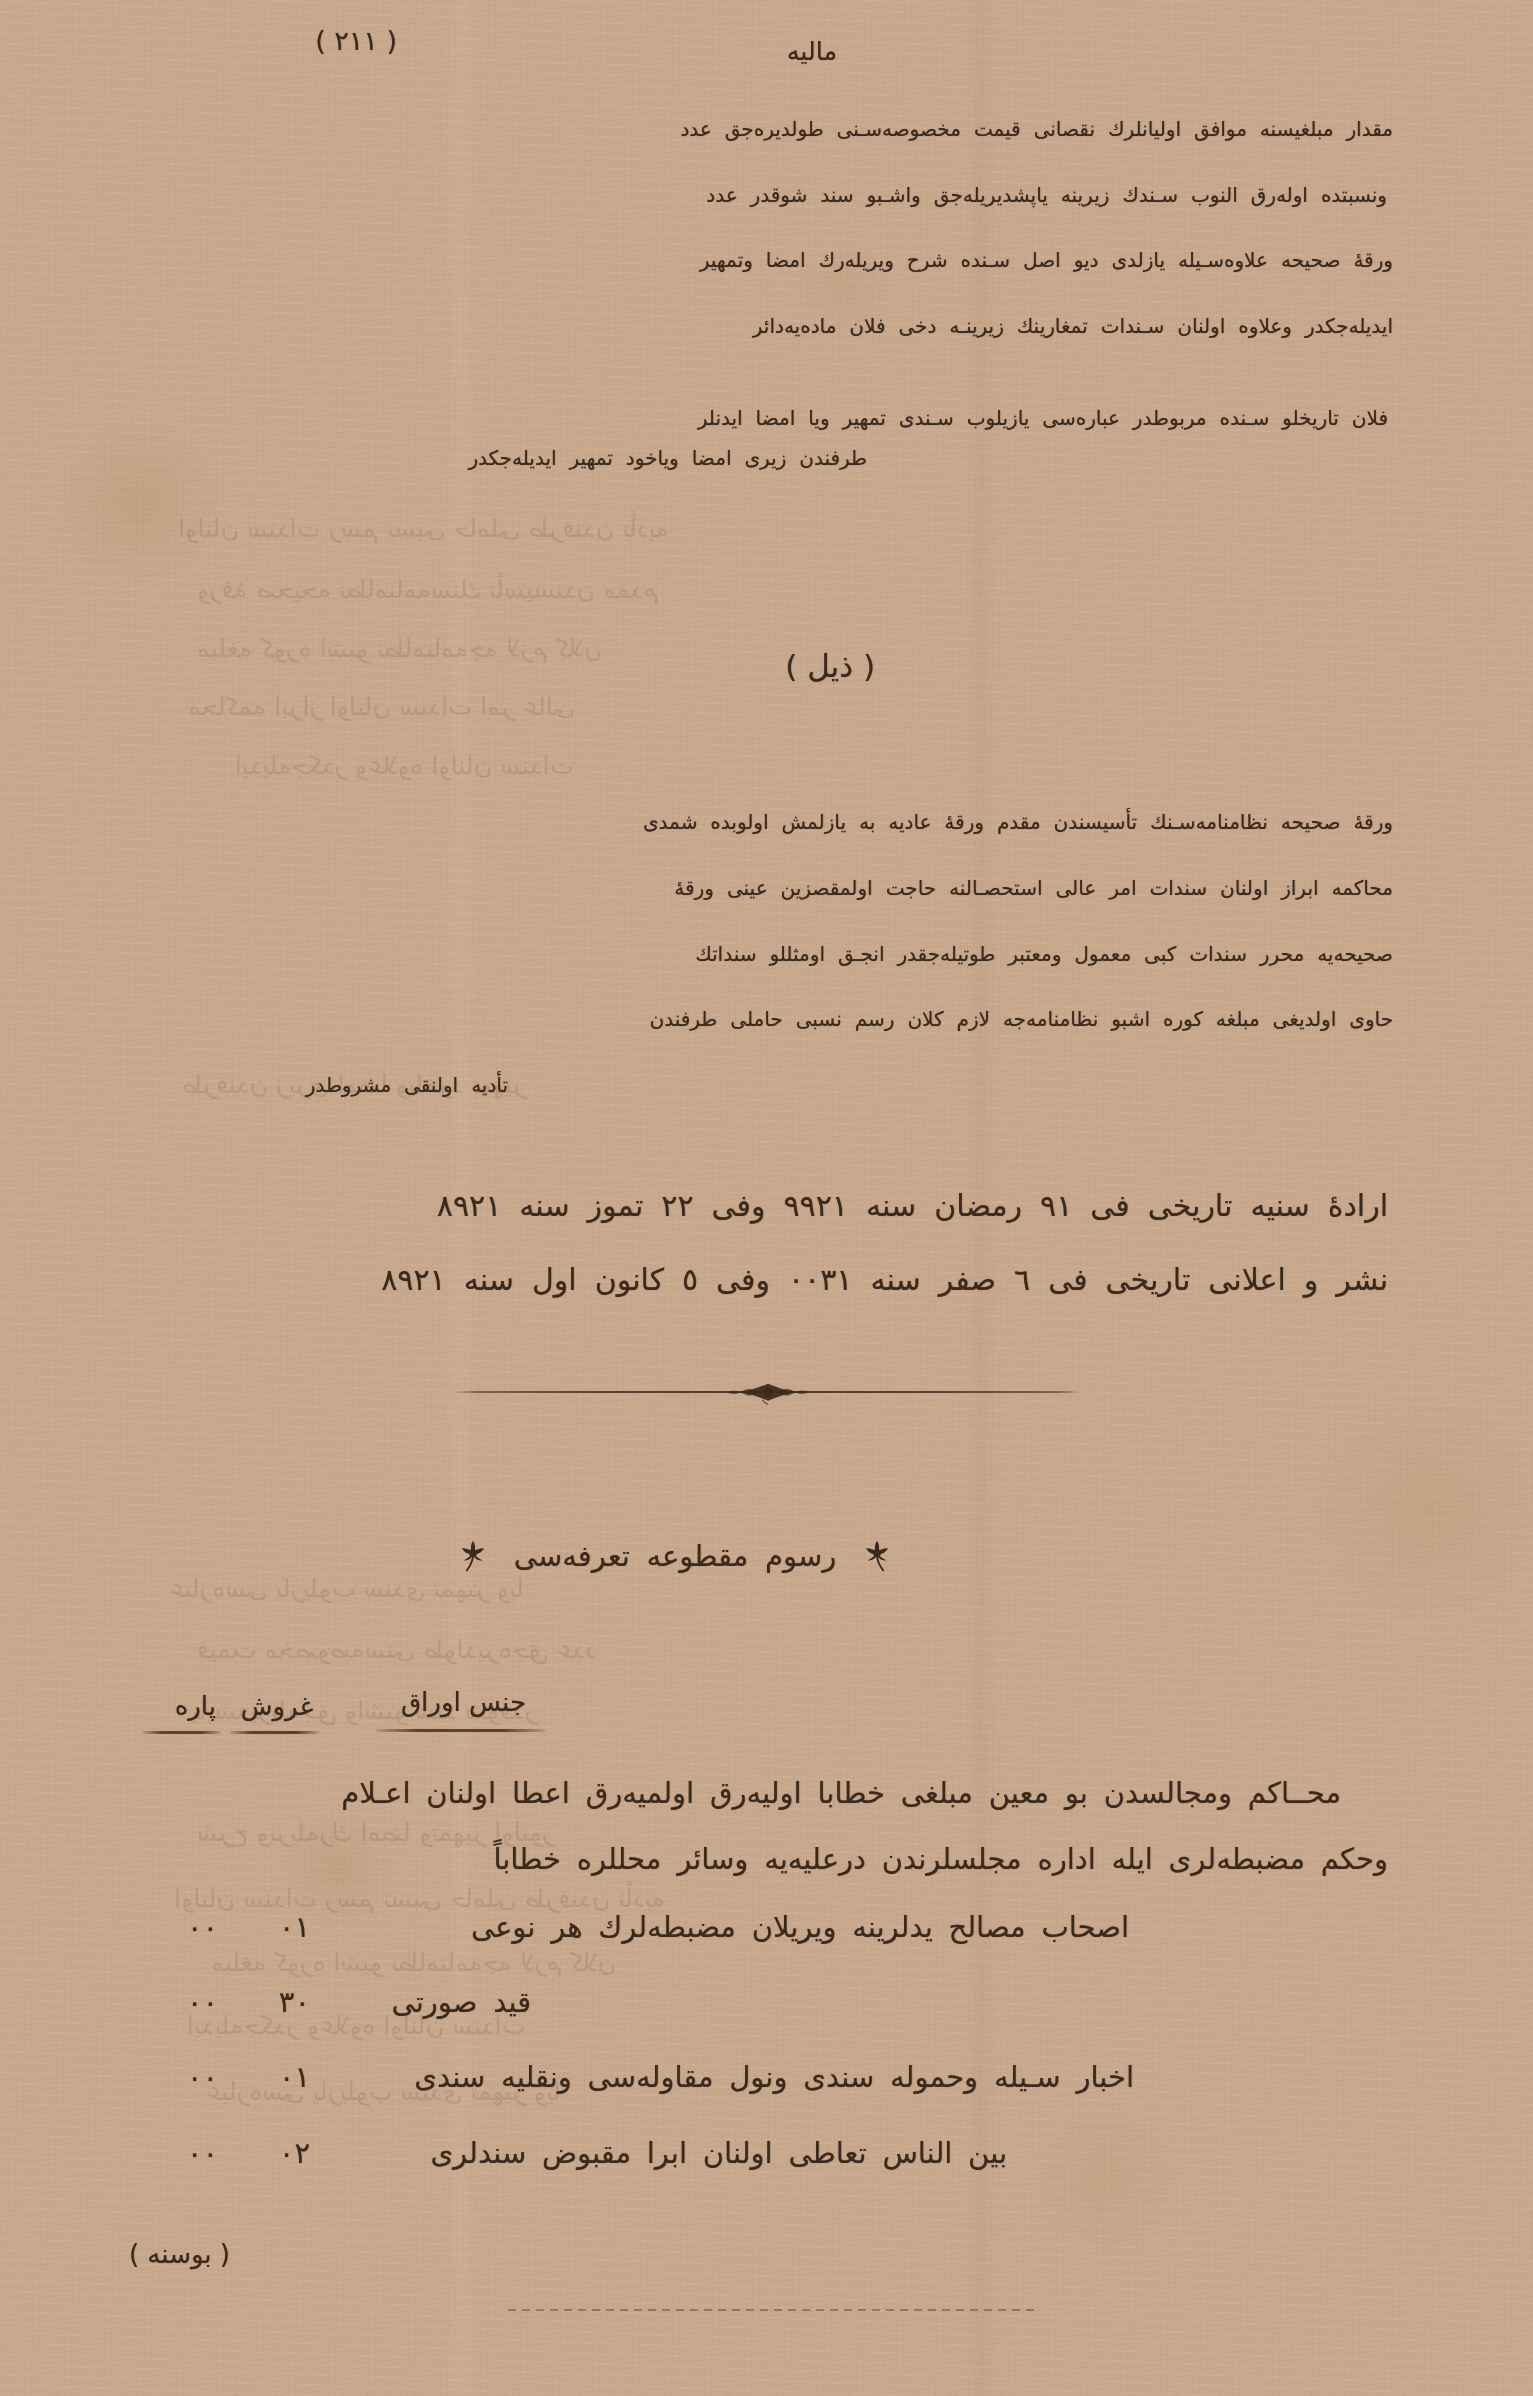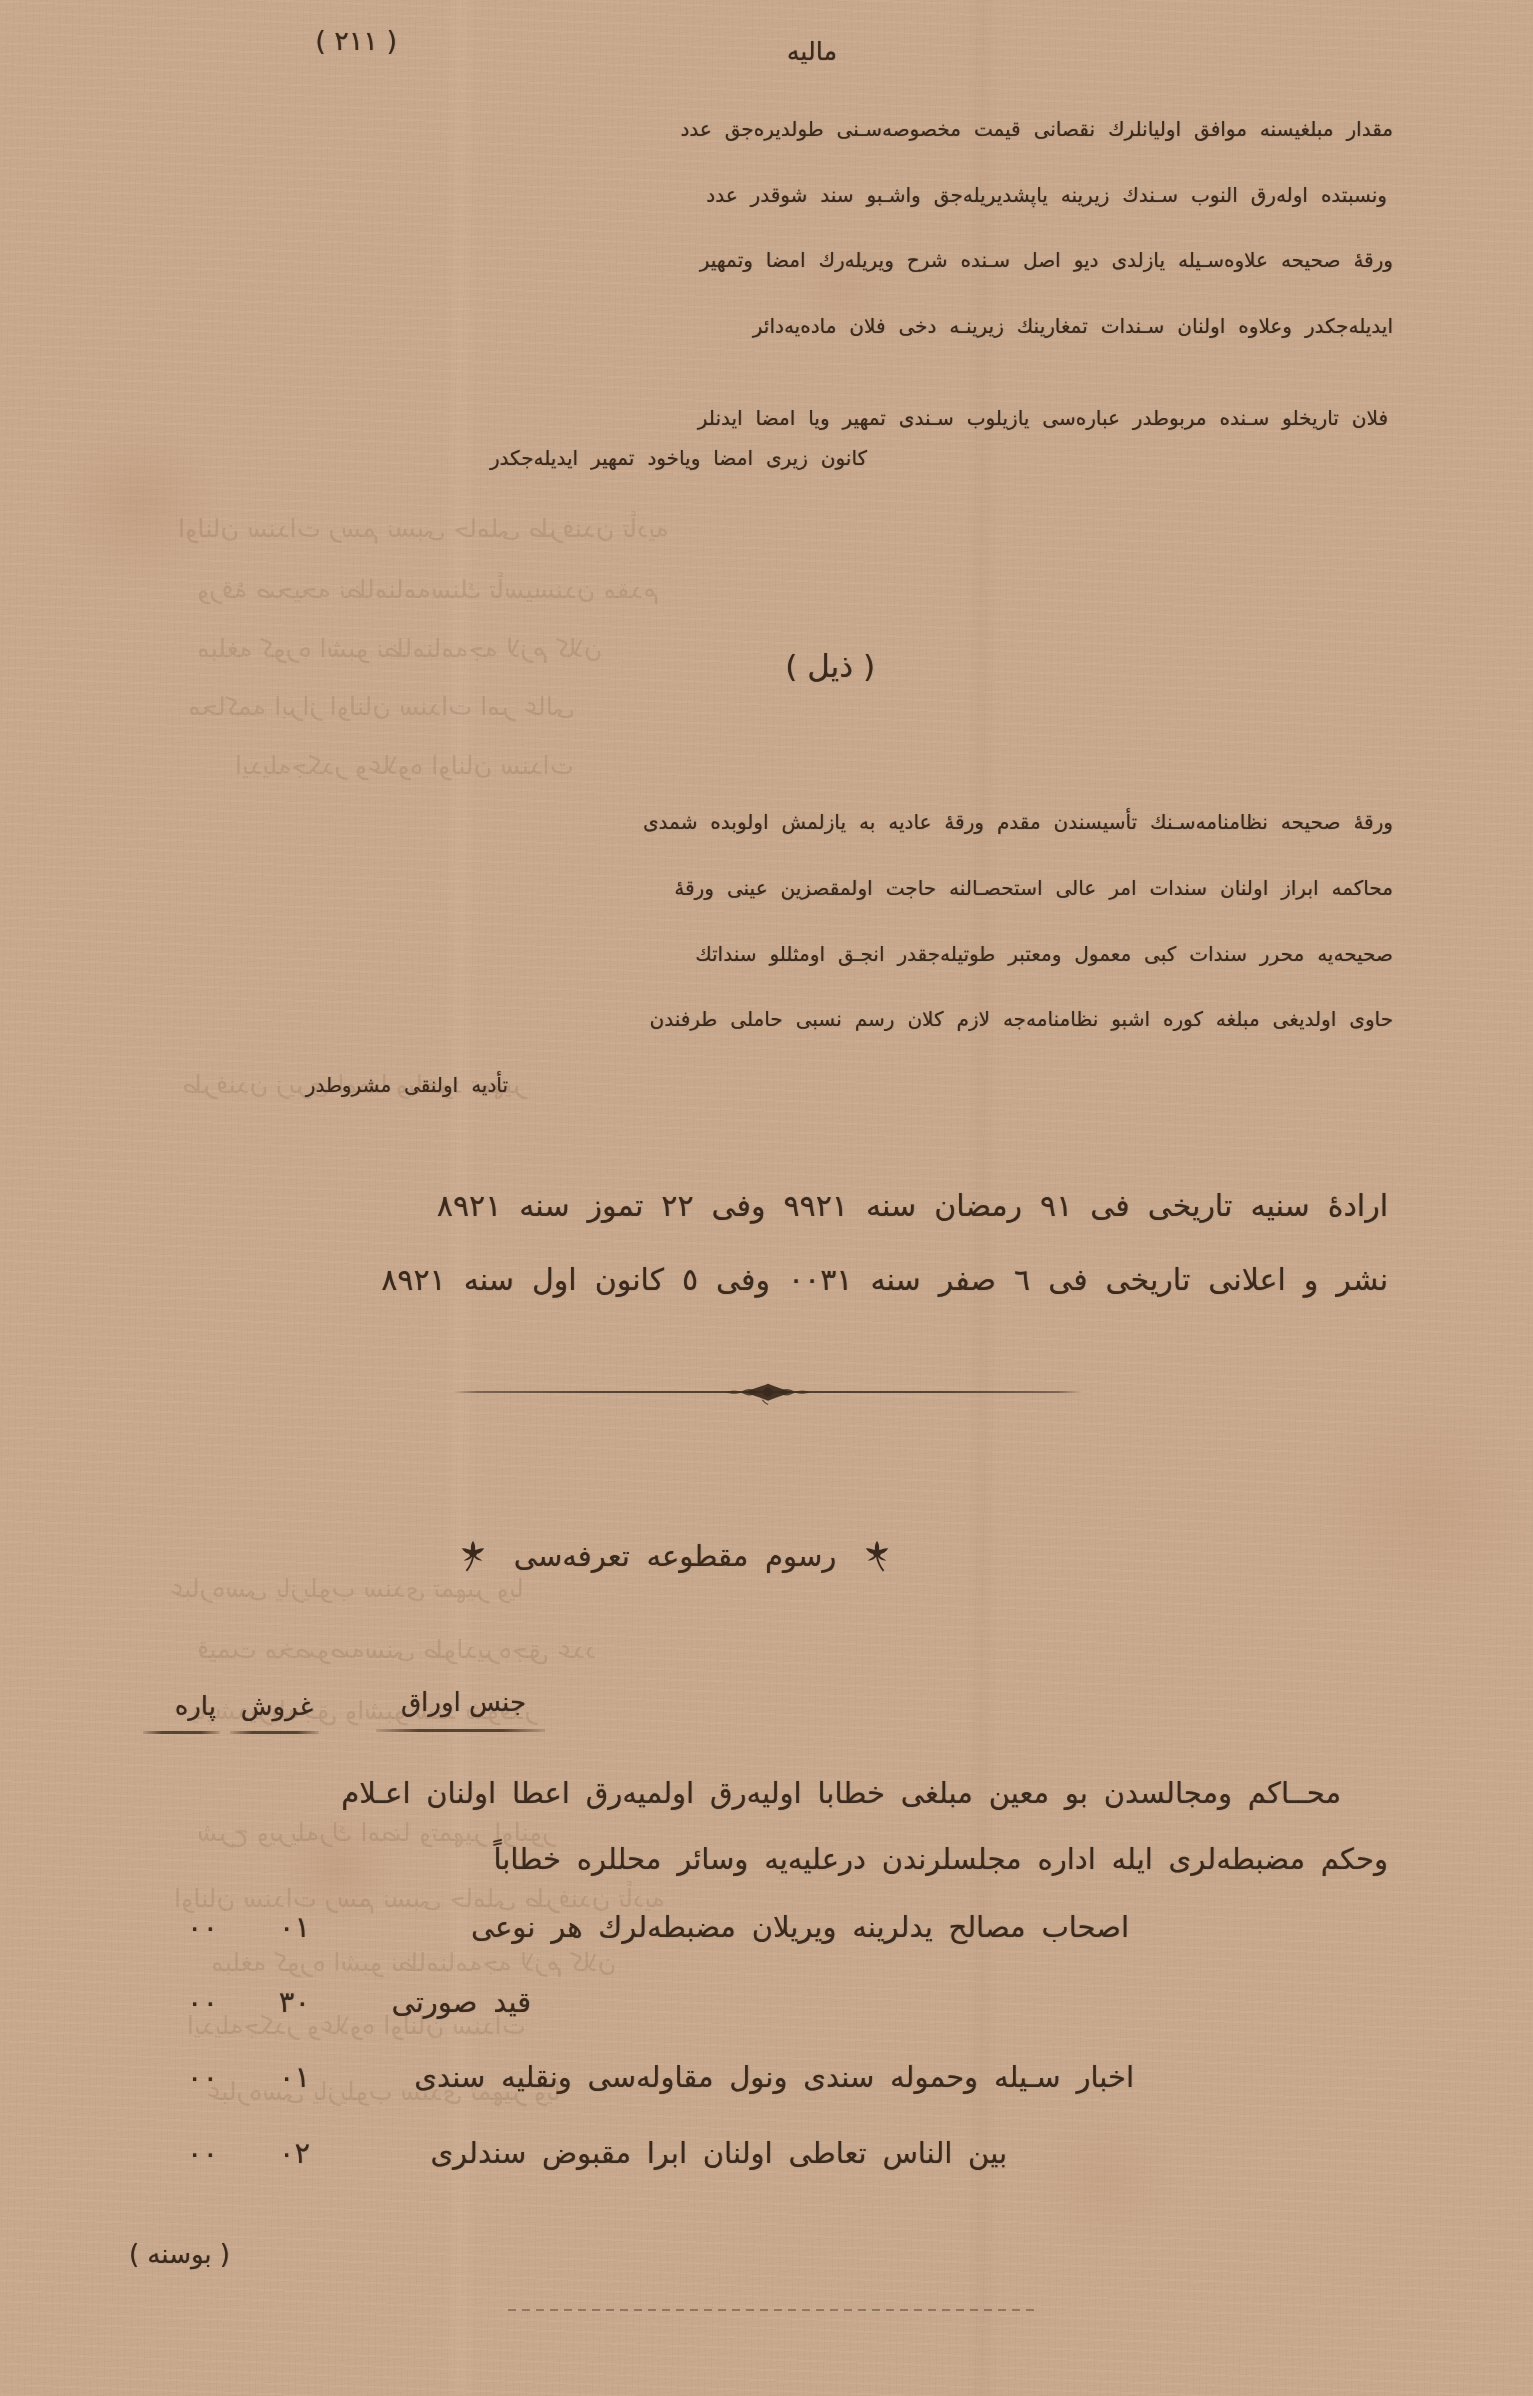--- a/index.html
+++ b/index.html
@@ -145,21 +145,21 @@
   <div class="ink running-head" style="top:36px; right:697px;">ماليه</div>
 
   <div class="ink page-no" style="top:24.5px; right:1137px;">( ١١٢ )</div>
 
   <div id="para-1">
     <div class="ink body-line" style="top:119px; right:141px;">مقدار مبلغيسنه موافق اوليانلرك نقصانى قيمت مخصوصه‌سـنى طولديره‌جق عدد</div>
     <div class="ink body-line" style="top:185px; right:147px;">ونسبتده اوله‌رق النوب سـندك زيرينه ياپشديريله‌جق واشـبو سند شوقدر عدد</div>
     <div class="ink body-line" style="top:250px; right:141px;">ورقهٔ صحيحه علاوه‌سـيله يازلدى ديو اصل سـنده شرح ويريله‌رك امضا وتمهير</div>
     <div class="ink body-line" style="top:316px; right:141px;">ايديله‌جكدر    وعلاوه اولنان سـندات تمغارينك زيرينـه دخى فلان ماده‌يه‌دائر</div>
     <div class="ink body-line" style="top:382px; right:146px;margin-top:26px;">فلان تاريخلو سـنده مربوطدر عباره‌سى يازيلوب سـندى تمهير ويا امضا ايدنلر</div>
-    <div class="ink body-line" style="top:448px; right:667px;">كانون زيرى امضا وياخود تمهير ايديله‌جكدر</div>
+    <div class="ink body-line" style="top:448px; right:667px;">طرفندن زيرى امضا وياخود تمهير ايديله‌جكدر</div>
   </div>
 
   <div class="ink center-head" style="top:648px; right:659px;">( ذيل )</div>
 
   <div id="para-2">
     <div class="ink body-line" style="top:812px;  right:141px;">ورقهٔ صحيحه نظامنامه‌سـنك تأسيسندن مقدم ورقهٔ عاديه به يازلمش اولوبده شمدى</div>
     <div class="ink body-line" style="top:878px;  right:141px;">محاكمه ابراز اولنان سندات امر عالى استحصـالنه حاجت اولمقصزين عينى ورقهٔ</div>
     <div class="ink body-line" style="top:944px; right:141px;">صحيحه‌يه محرر سندات كبى معمول ومعتبر طوتيله‌جقدر      انجـق اومثللو سنداتك</div>
     <div class="ink body-line" style="top:1009px; right:141px;">حاوى اولديغى مبلغه كوره اشبو نظامنامه‌جه لازم كلان رسم نسبى حاملى طرفندن</div>
     <div class="ink body-line" style="top:1075px; right:1026px;">تأديه اولنقى مشروطدر</div>

